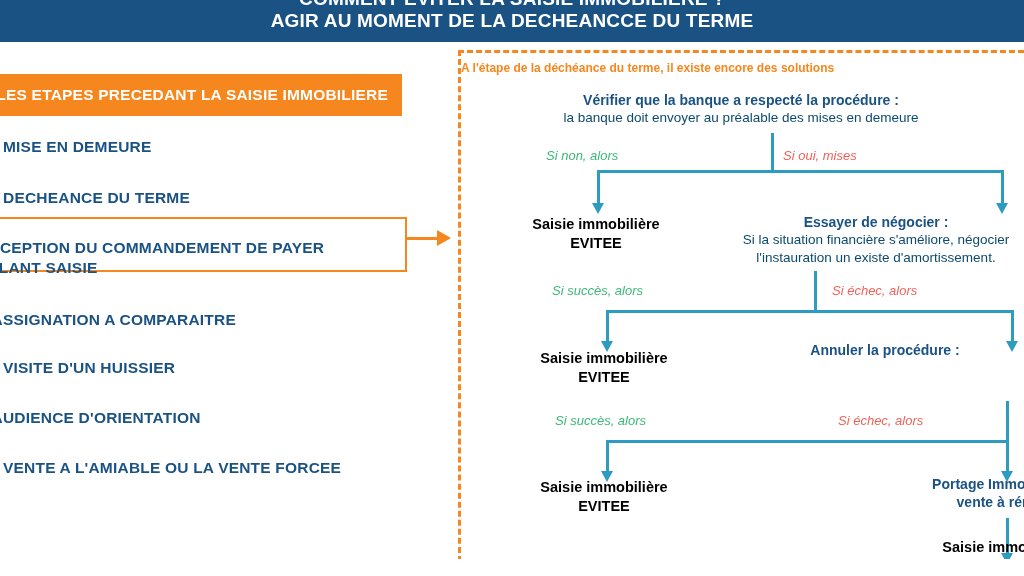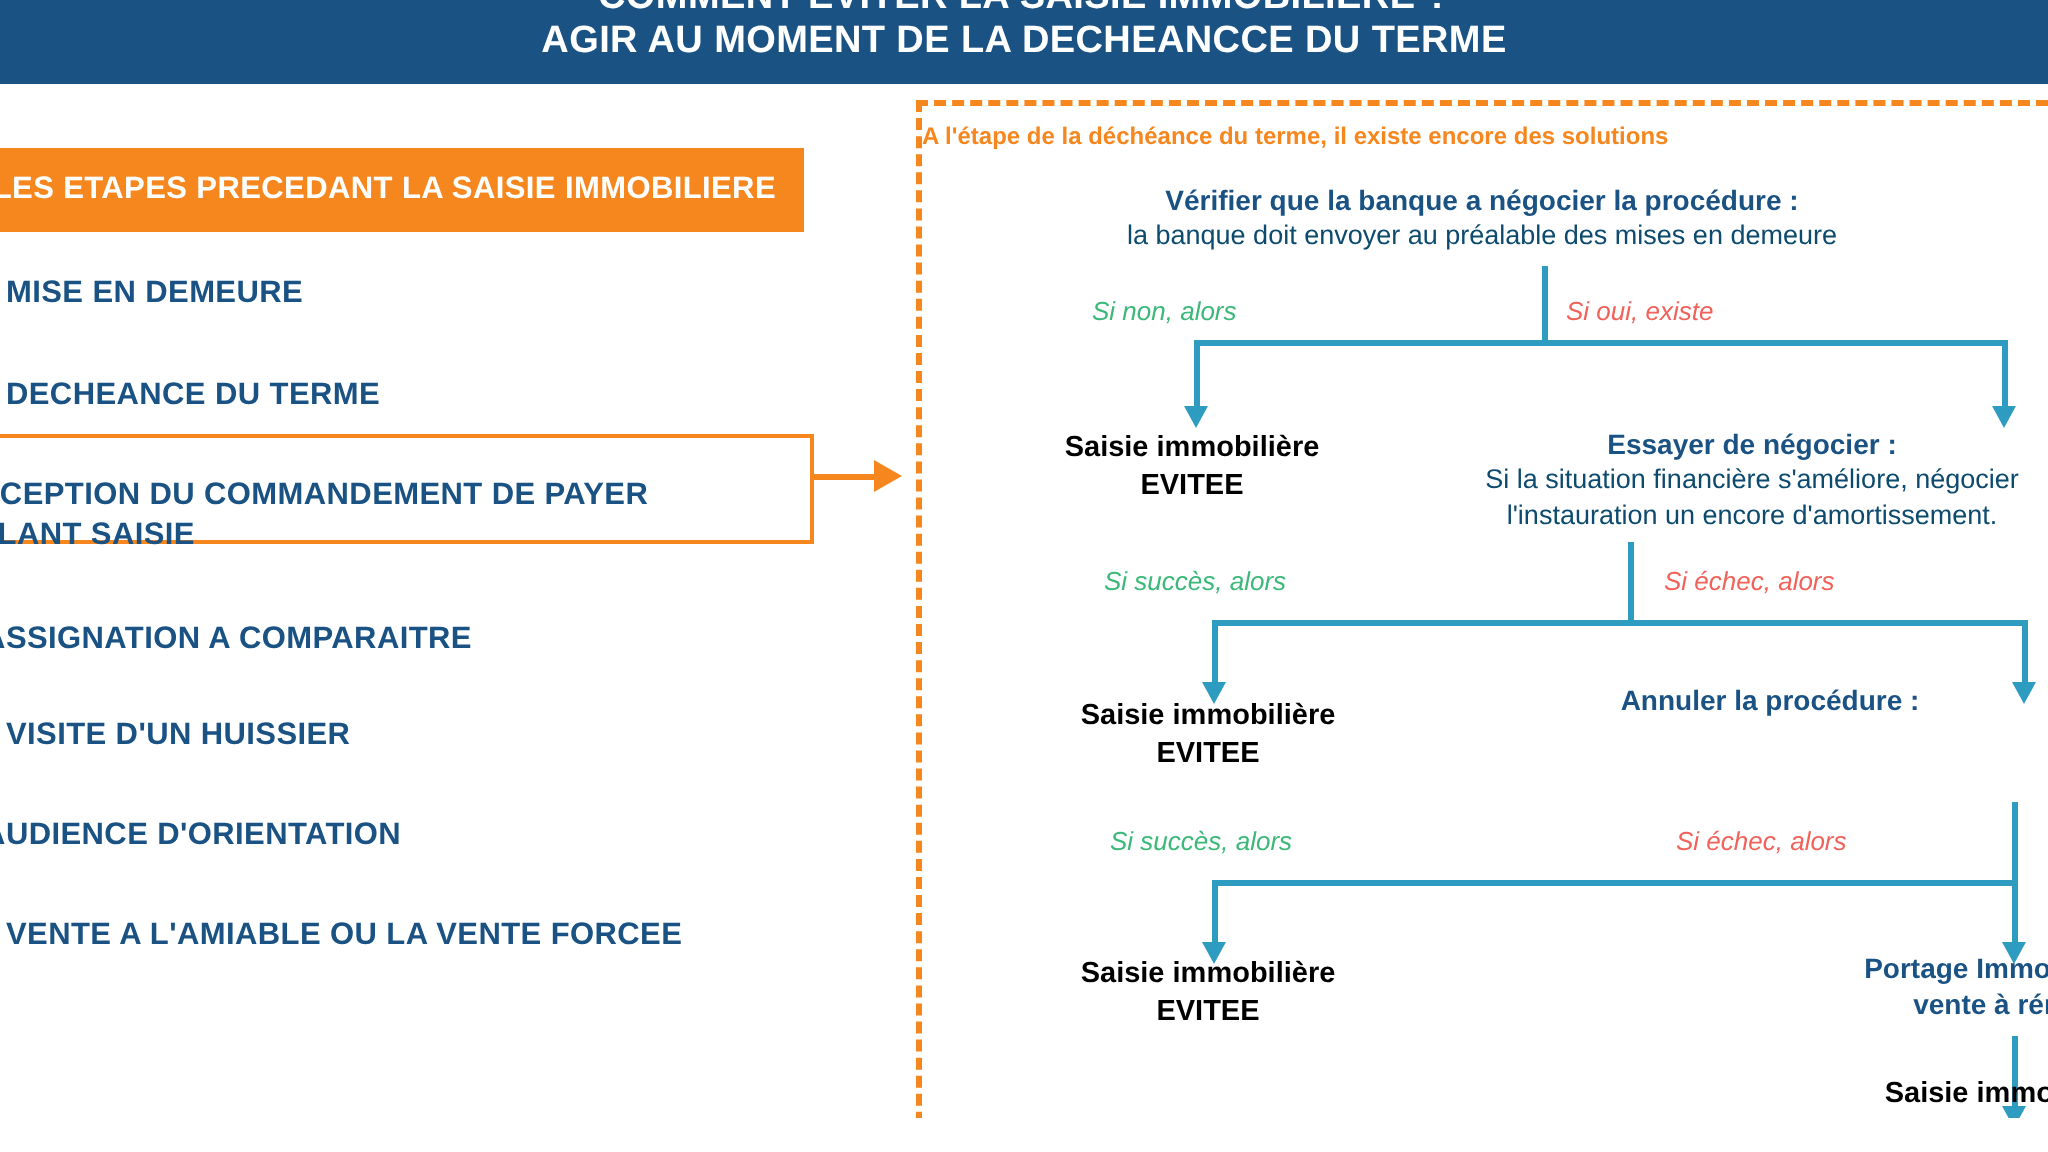--- a/index.html
+++ b/index.html
@@ -128,44 +128,44 @@
 
     <div class="sb-arrow-line"></div>
     <div class="sb-arrow-head"></div>
   </div>
 
   <div class="panel">
 
     <div class="panel-title">A l'étape de la déchéance du terme, il existe encore des solutions</div>
 
     <div class="node" style="left:0px;top:38px;width:560px;">
-      <span class="n-head">Vérifier que la banque a  négocier la procédure :</span>
+      <span class="n-head">Vérifier que la banque a  respecté la procédure :</span>
       <span class="n-body">la banque doit envoyer au préalable des mises en demeure</span>
     </div>
 
     <div class="ln vl" style="left:310px;top:80px;height:40px;"></div>
     <div class="ln hl" style="left:136px;top:117px;width:177px;"></div>
     <div class="ln hl" style="left:310px;top:117px;width:233px;"></div>
     <div class="ln vl" style="left:136px;top:117px;height:35px;"></div>
     <div class="ln vl" style="left:540px;top:117px;height:35px;"></div>
     <div class="ah" style="left:131px;top:150px;"></div>
     <div class="ah" style="left:535px;top:150px;"></div>
 
     <div class="cond yes" style="left:85px;top:95px;">Si non, alors</div>
-    <div class="cond no" style="left:322px;top:95px;">Si oui, existe</div>
+    <div class="cond no" style="left:322px;top:95px;">Si oui, mises</div>
 
     <div class="node green" style="left:10px;top:162px;width:250px;">
       <span class="g1">Saisie immobilière</span>
       <span class="g2">EVITEE</span>
     </div>
 
     <div class="node" style="left:270px;top:160px;width:290px;">
       <span class="n-head">Essayer de négocier :</span>
       <span class="n-body">Si la situation financière s'améliore, négocier</span>
-      <span class="n-body">l'instauration un encore d'amortissement.</span>
+      <span class="n-body">l'instauration un existe d'amortissement.</span>
     </div>
 
     <div class="ln vl" style="left:353px;top:218px;height:42px;"></div>
     <div class="ln hl" style="left:145px;top:257px;width:210px;"></div>
     <div class="ln hl" style="left:353px;top:257px;width:200px;"></div>
     <div class="ln vl" style="left:145px;top:257px;height:33px;"></div>
     <div class="ln vl" style="left:550px;top:257px;height:33px;"></div>
     <div class="ah" style="left:140px;top:288px;"></div>
     <div class="ah" style="left:545px;top:288px;"></div>
 

